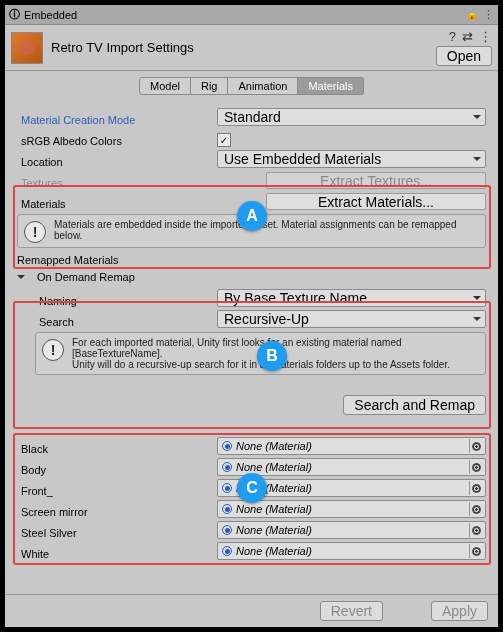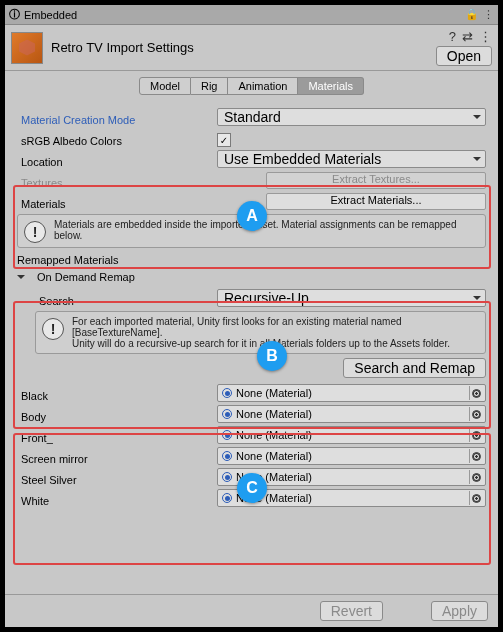--- a/index.html
+++ b/index.html
@@ -118,21 +118,21 @@
     font-size:10px;
     cursor:pointer;
   }
   .disabled { color:#8a8a8a; }
   .extract-btn {
     width:100%;
     background:#dedede;
     border:1px solid #9a9a9a;
     height:17px;
     text-align:center;
-    font-size:11px;
+    font-size:14px;
     cursor:pointer;
     border-radius:2px;
   }
   .extract-btn.disabled{ color:#8a8a8a; background:#d2d2d2; cursor:default;}
   .info-box {
     display:flex;
     gap:8px;
     background:#cfcfcf;
     border:1px solid #9a9a9a;
     border-radius:3px;
@@ -162,21 +162,21 @@
   }
   .objfield .radio {
     width:10px;height:10px;border-radius:50%;
     border:1px solid #2d5db8;
     margin-right:4px;
     display:flex;align-items:center;justify-content:center;
   }
   .objfield .radio::after{
     content:"";width:5px;height:5px;border-radius:50%;background:#2d5db8;
   }
-  .objfield .txt{flex:1;}
+  .objfield .txt{flex:1;font-style:italic;}
   .objfield .picker{
     width:14px;height:14px;border-left:1px solid #999;
     display:flex;align-items:center;justify-content:center;
   }
   .objfield .picker::after{
     content:"";width:7px;height:7px;border:1px solid #333;border-radius:50%;
     box-shadow:0 0 0 1px #333 inset;
     background:radial-gradient(circle,#333 1px, transparent 1.5px);
   }
   .footer {
@@ -185,21 +185,21 @@
   }
   .footer .btn.disabled{color:#8a8a8a;margin-left:44px;}
   .redbox { position:absolute; border:2px solid #d44; border-radius:3px; pointer-events:none;}
   .circle-marker{
     position:absolute;width:30px;height:30px;border-radius:50%;
     background:#1e9df0;color:#fff;font-weight:bold;font-size:16px;
     display:flex;align-items:center;justify-content:center;
     box-shadow:0 1px 3px rgba(0,0,0,.4);
     pointer-events:none;
   }
-  .right-align{display:flex;justify-content:flex-end;margin:4px 0;}
+  .right-align{display:flex;justify-content:flex-end;margin:20px 0;}
   .indent1 .label{padding-left:22px;}
 </style>
 </head>
 <body>
 
 <div class="frame">
 <div class="panel">
 
   <div class="titlebar">
     <span class="info-icon">ⓘ</span>
@@ -276,20 +276,28 @@
       <div>Materials are embedded inside the imported asset. Material assignments can be remapped below.</div>
     </div>
 
     <div class="section-header">Remapped Materials</div>
 
     <div class="foldout">
       <span class="tri"></span>
       <span>On Demand Remap</span>
     </div>
 
+    <div class="row indent1">
+      <div class="label">Naming</div>
+      <div class="field">
+            <div class="dropdown">
+              <span>By Base Texture Name</span>
+            </div>
+          </div>
+    </div>
 
     <div class="row indent1">
       <div class="label">Search</div>
       <div class="field">
             <div class="dropdown">
               <span>Recursive-Up</span>
             </div>
           </div>
     </div>
 

